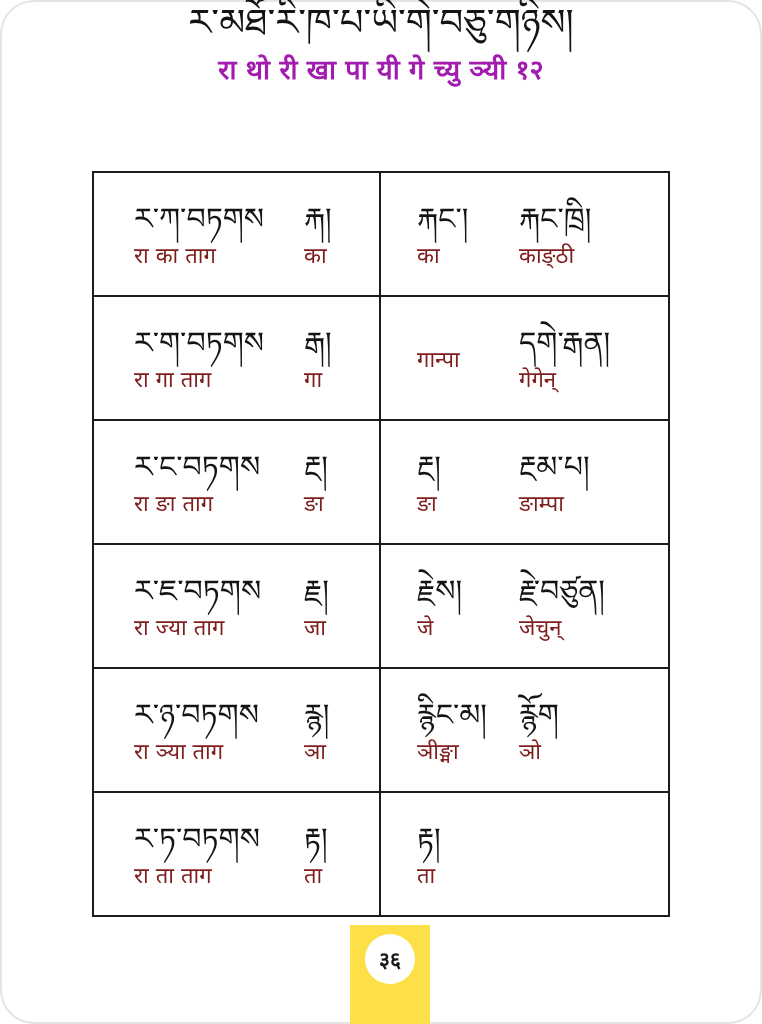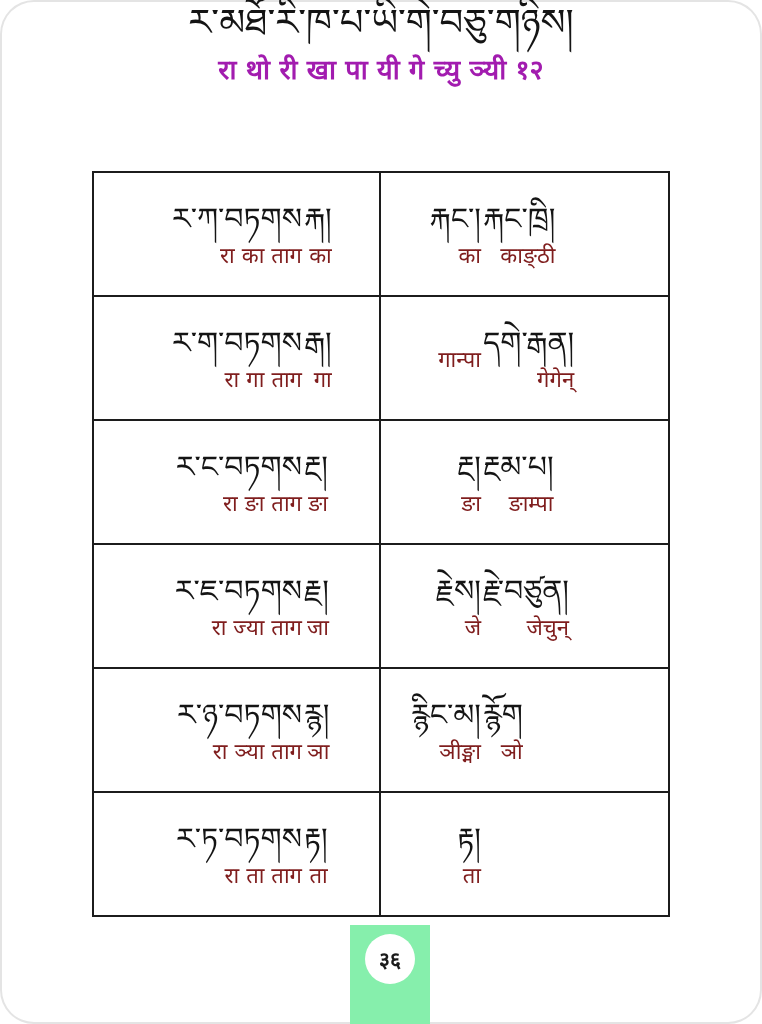--- a/index.html
+++ b/index.html
@@ -42,34 +42,33 @@
     left: 92px;
     top: 171px;
     width: 574px;
     border: 2px solid #1c1c1c;
   }
   .trow {
     display: grid;
     grid-template-columns: 285px 285px;
     height: 122px;
     border-bottom: 2px solid #1c1c1c;
-    text-align: right;
   }
   .trow:last-child {
     border-bottom: none;
   }
   .cell {
     display: flex;
     align-items: center;
   }
   .cell.right {
     border-left: 2px solid #1c1c1c;
   }
   .cell.left { padding-left: 40px; }
-  .cell.right { }
+  .cell.right { padding-left: 36px; }
   .block.combo { width: 168px; }
   .block.result { margin-left: 2px; }
   .block.ex1 { width: 100px; }
   .block.ex2 { margin-left: 2px; }
   .tib {
     font-size: 30px;
     line-height: 1.35;
     white-space: nowrap;
     color: #141414;
   }
@@ -79,21 +78,21 @@
     margin-top: 4px;
     white-space: nowrap;
     color: #7f1d1d;
   }
   .footer-tab {
     position: absolute;
     left: 350px;
     top: 925px;
     width: 80px;
     height: 99px;
-    background: #86efac;
+    background: #fde047;
     z-index: 5;
     display: flex;
     justify-content: center;
   }
   .page-circle {
     margin-top: 9px;
     width: 50px;
     height: 50px;
     border-radius: 50%;
     background: #ffffff;

